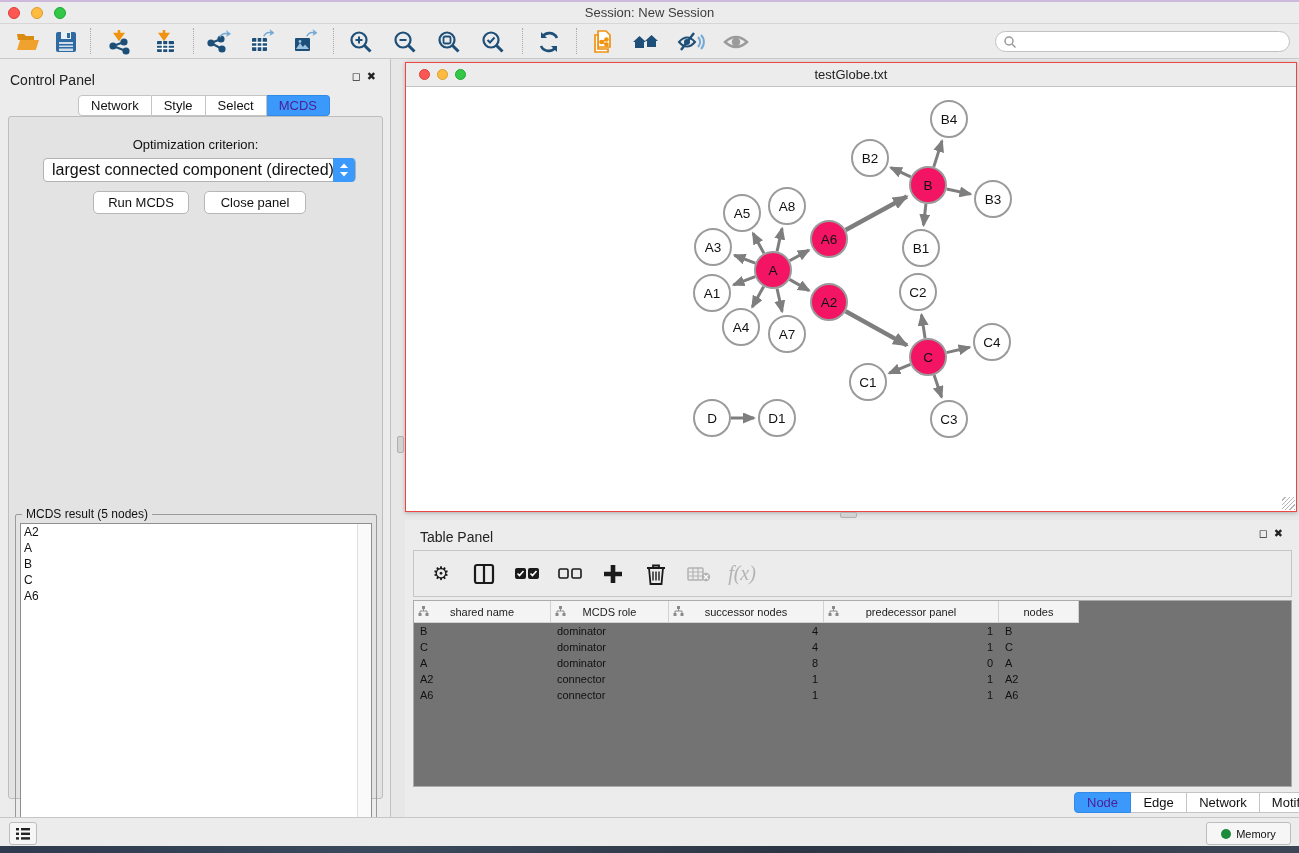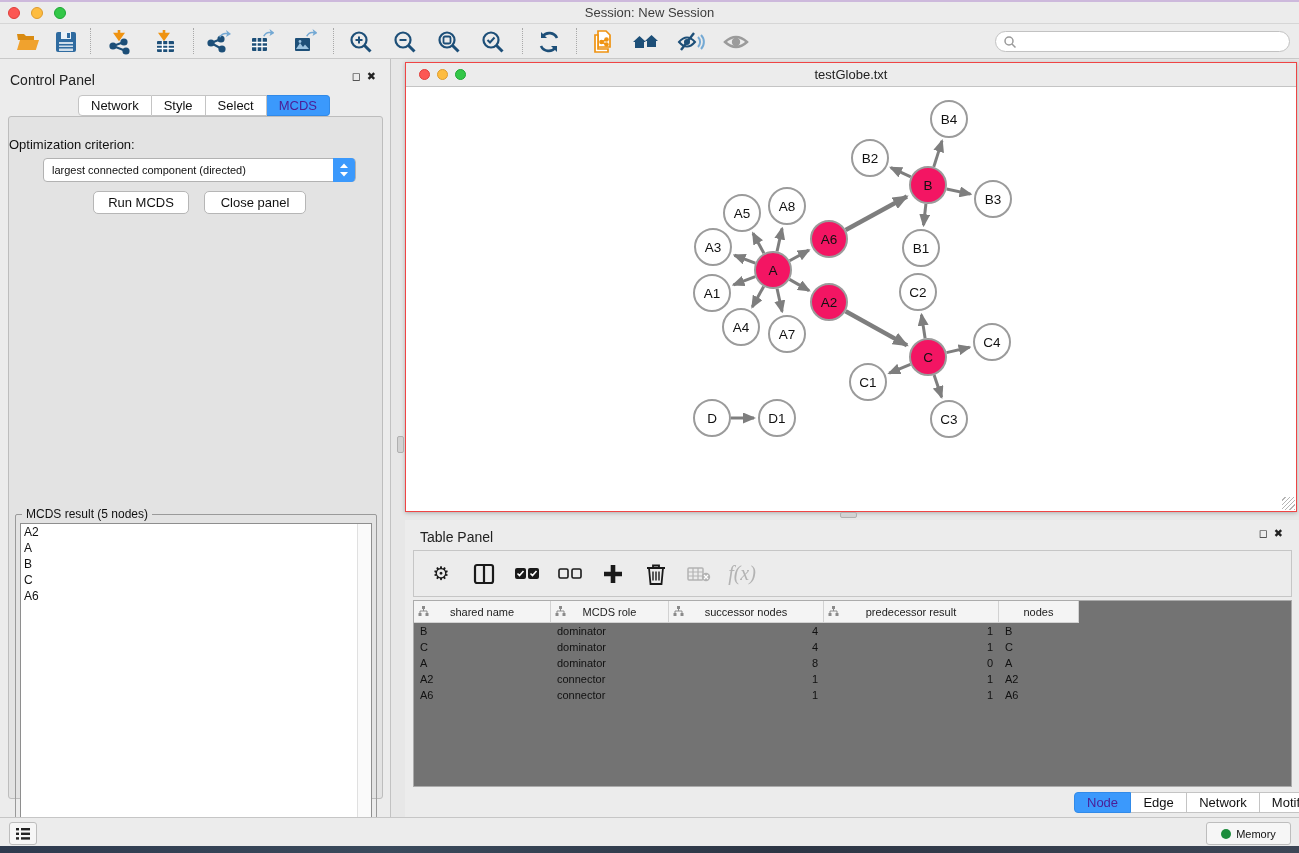--- a/index.html
+++ b/index.html
@@ -33,22 +33,22 @@
   .panel-title { position:absolute; left:10px; top:13px; font-size:14px; color:#222; }
   .panel-btns { position:absolute; right:8px; top:11px; font-size:11px; color:#222; letter-spacing:6px; }
   .panel-btns .float-icon { font-size:11px; }
   .segbar { position:absolute; display:flex; }
   .seg { height:21px; line-height:20px; padding:0 12px; background:#fff; border:1px solid #c4c4c4; border-left:none; font-size:13px; color:#111; text-align:center; }
   .seg:first-child { border-left:1px solid #c4c4c4; border-radius:4px 0 0 4px; }
   .seg:last-child { border-radius:0 4px 4px 0; }
   .seg.sel { background:#3b99fc; border-color:#318ae8; color:#4c1d95; }
   .cp-tabs { left:78px; top:36px; }
   .tabpane { position:absolute; left:8px; top:57px; width:375px; height:683px; background:#e3e3e3; border:1px solid #bdbdbd; border-radius:3px; }
-  .opt-label { position:absolute; left:0; top:20px; width:100%; font-size:13px; color:#111; }
-  .dropdown { position:absolute; left:34px; top:41px; width:313px; height:24px; background:#fff; border:1px solid #b2b2b2; border-radius:4px; font-size:11px; color:#111; line-height:22px; padding-left:8px; }
+  .opt-label { position:absolute; left:0; top:20px; width:100%; text-align:center; font-size:13px; color:#111; }
+  .dropdown { position:absolute; left:34px; top:41px; width:313px; height:24px; background:#fff; border:1px solid #b2b2b2; border-radius:4px; font-size:16px; color:#111; line-height:22px; padding-left:8px; }
   .dd-stepper { position:absolute; right:0; top:-1px; width:22px; height:24px; background:#3b99fc; border-radius:0 4px 4px 0; color:#fff; }
   .dd-stepper svg { display:block; margin:4px auto; }
   .cp-button { position:absolute; height:23px; background:#fff; border:1px solid #b6b6b6; border-radius:5px; font-size:13px; color:#111; text-align:center; line-height:21px; padding:0 14px; }
   .groupbox { position:absolute; left:6px; top:397px; width:362px; height:338px; border:1px solid #9a9a9a; border-radius:2px; }
   .groupbox-legend { position:absolute; left:6px; top:-8px; background:#e3e3e3; padding:0 4px; font-size:12px; color:#111; }
   .resultlist { position:absolute; left:4px; top:8px; width:352px; height:324px; background:#fff; border:1px solid #8e8e8e; overflow:hidden; }
   .resultlist .scroll { position:absolute; right:0; top:0; width:14px; height:100%; background:#fafafa; border-left:1px solid #e0e0e0; }
   .ritem { font-size:12px; color:#111; line-height:16px; padding-left:3px; }
 
   
@@ -461,21 +461,21 @@
               </svg>
             <span>successor nodes</span>
           </div>
           <div class="th c3">
             <svg class="sorticon" width="11" height="11" viewBox="0 0 11 11">
                 <rect x="4" y="0" width="3" height="3" fill="#8a8a8a"></rect>
                 <rect x="0.5" y="7" width="3" height="3" fill="#8a8a8a"></rect>
                 <rect x="7.5" y="7" width="3" height="3" fill="#8a8a8a"></rect>
                 <path d="M5.5 3v2M2 7V5h7v2" stroke="#8a8a8a" fill="none"></path>
               </svg>
-            <span>predecessor result</span>
+            <span>predecessor panel</span>
           </div>
           <div class="th c4">
             <span>nodes</span>
           </div>
         </div>
         <div id="table-body">
             <div class="trow">
               <div class="td c0">B</div>
               <div class="td c1">dominator</div>
               <div class="td c2 num">4</div>

